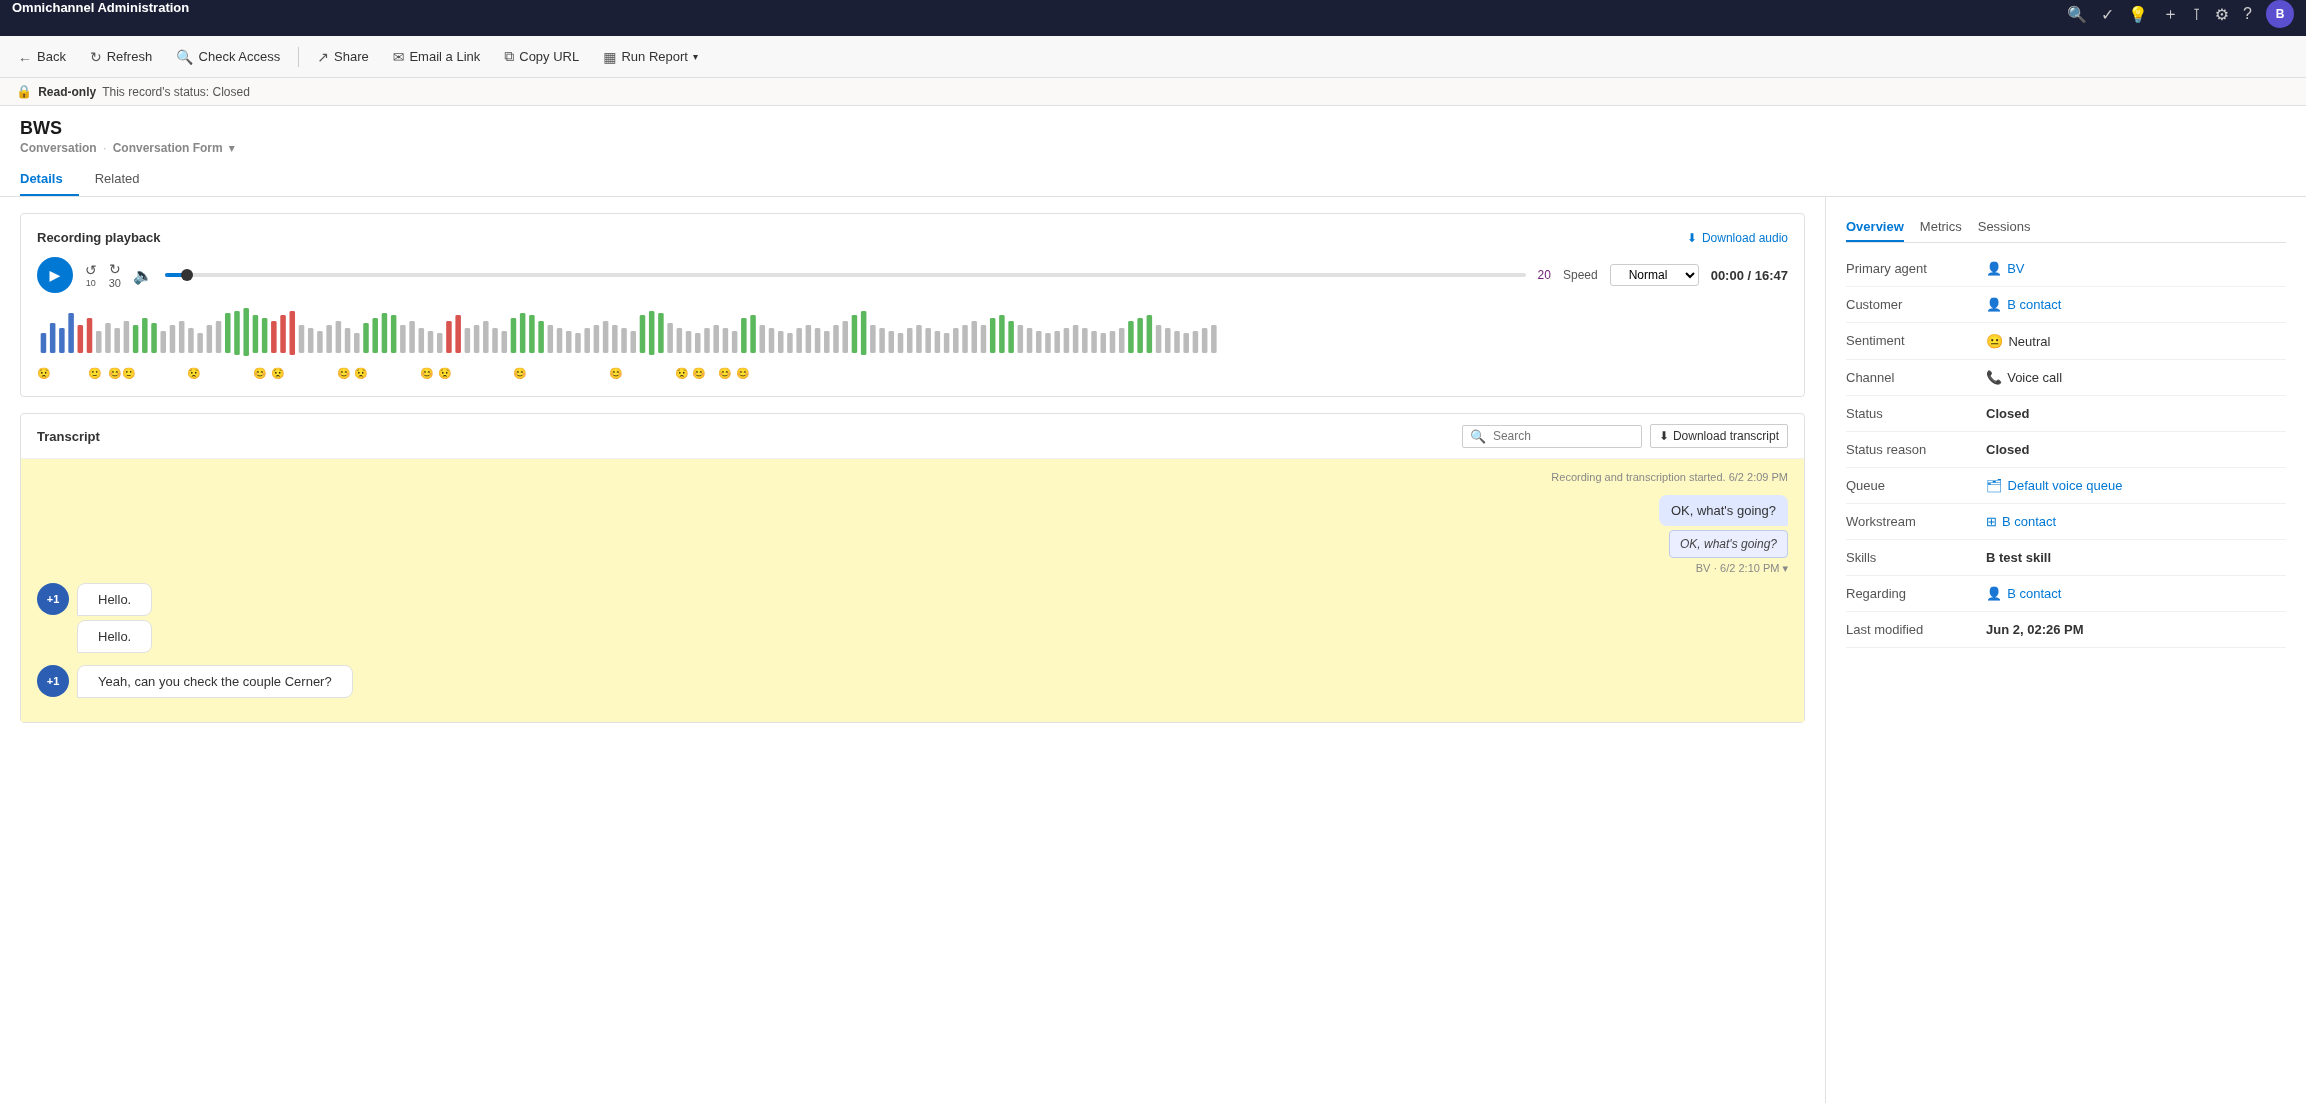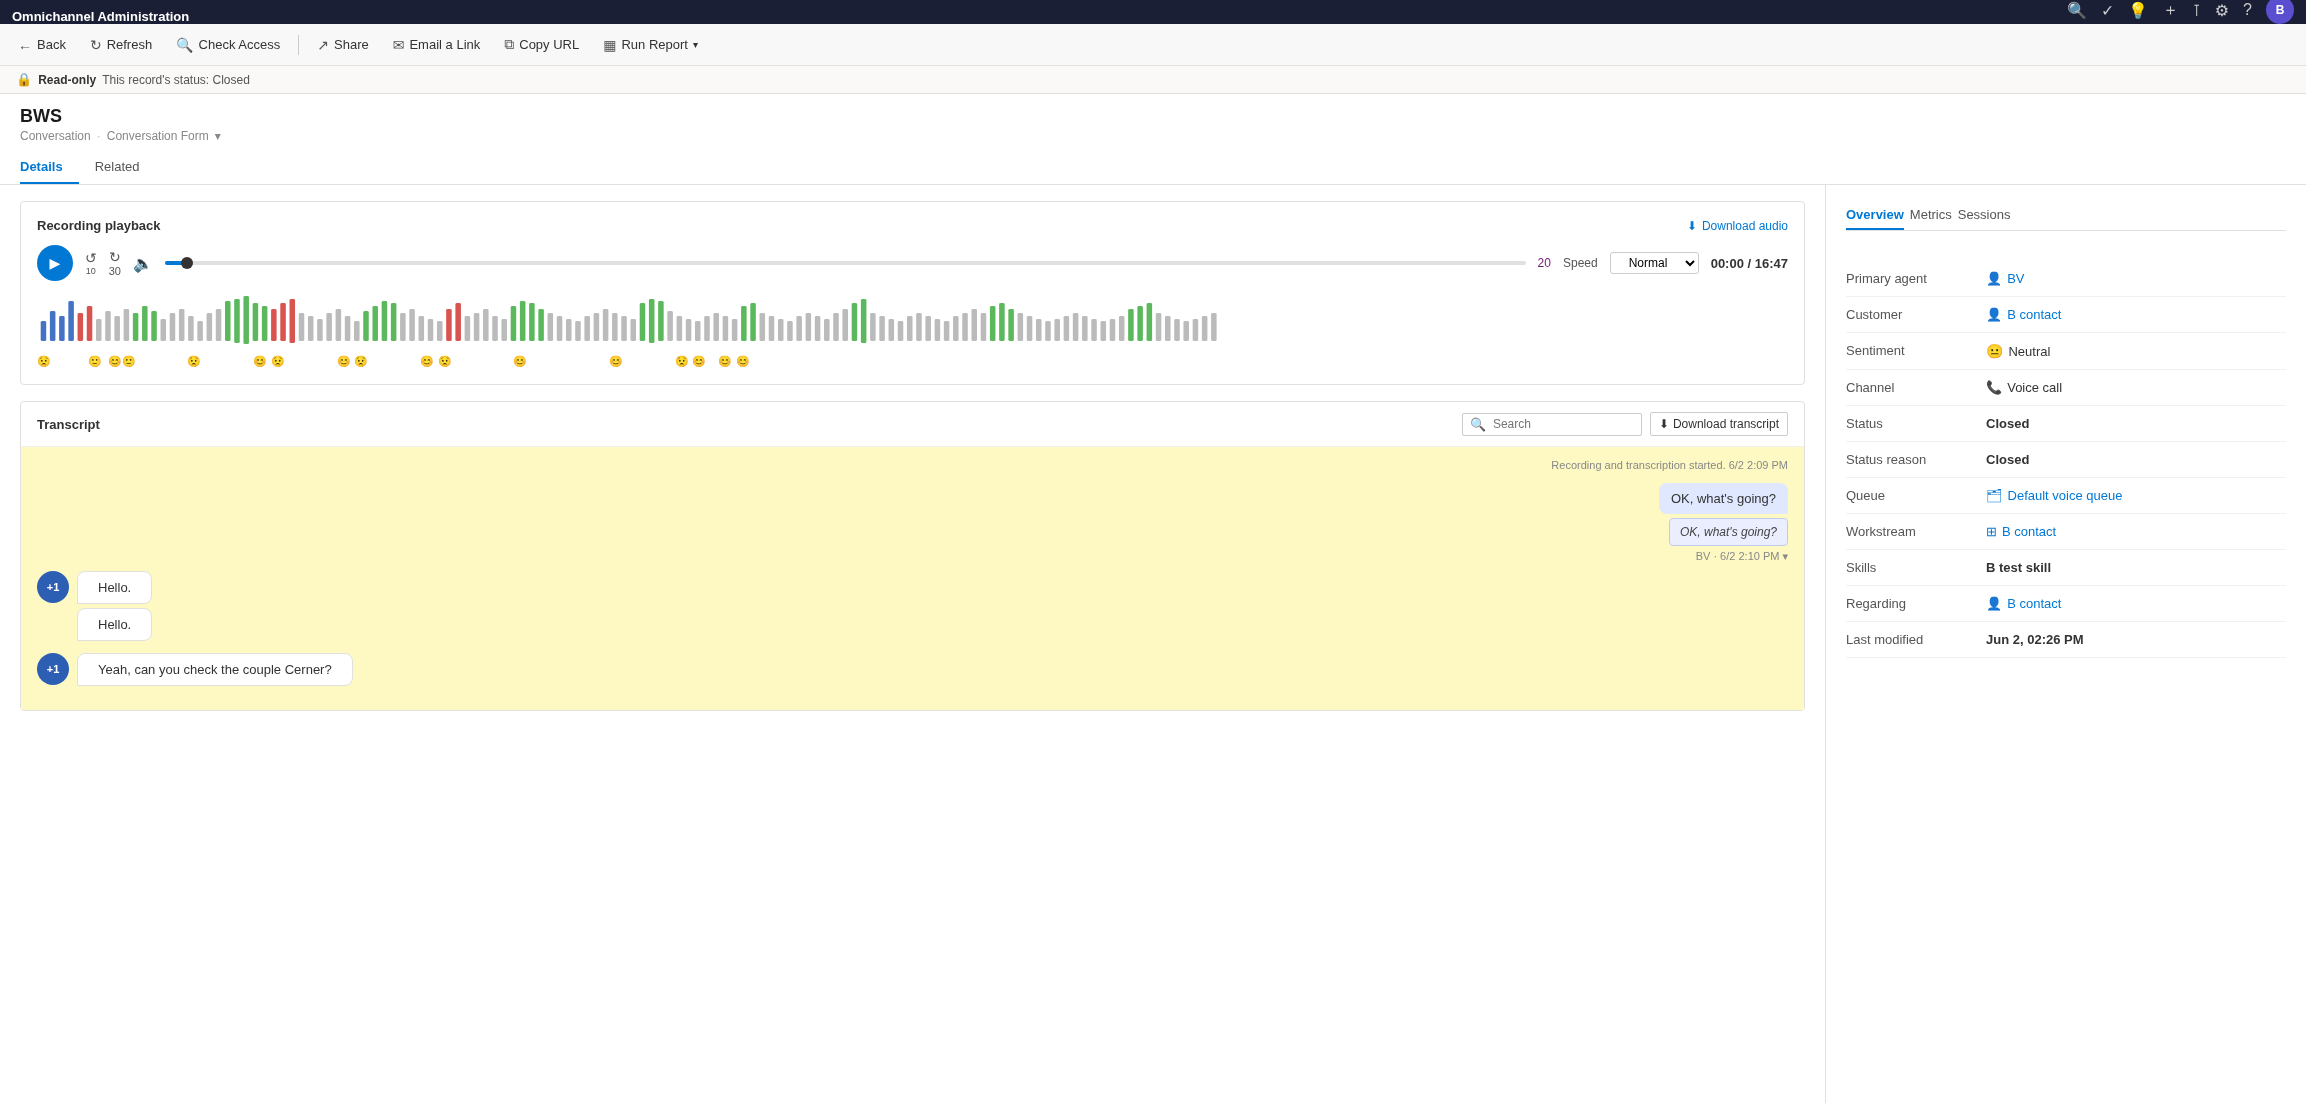--- a/index.html
+++ b/index.html
@@ -1,23 +1,23 @@
 <!DOCTYPE html>
 <html><head>
   <meta charset="utf-8">
   <style>
     * { box-sizing: border-box; margin: 0; padding: 0; }
     body { font-family: 'Segoe UI', Arial, sans-serif; font-size: 13px; background: #fff; color: #333; overflow: hidden; }
 
     
     .top-nav {
       background: #1a1f36;
-      height: 24px;
-      display: flex;
-      align-items: flex-end;
+      height: 36px;
+      display: flex;
+      align-items: flex-start;
       padding: 0 12px;
       justify-content: space-between;
     }
     .top-nav-title {
       color: #fff;
       font-size: 13px;
       font-weight: 600;
     }
     .top-nav-icons {
       display: flex;
@@ -88,20 +88,21 @@
       align-items: center;
       gap: 6px;
       font-size: 12px;
       color: #888;
       margin-top: 2px;
     }
     .breadcrumb-sep { color: #bbb; }
     .breadcrumb-link {
       color: #888;
       cursor: pointer;
+      font-weight: bold;
     }
     .breadcrumb-dropdown { cursor: pointer; color: #888; }
 
     
     .tabs-bar {
       display: flex;
       gap: 0;
       padding: 0 20px;
       border-bottom: 1px solid #e0e0e0;
       margin-top: 8px;
@@ -338,23 +339,23 @@
 
     
     .right-panel {
       width: 480px;
       flex-shrink: 0;
       overflow-y: auto;
       padding: 16px 20px;
     }
     .panel-tabs {
       display: flex;
-      gap: 6px;
+      gap: 16px;
       border-bottom: 1px solid #e0e0e0;
-      margin-bottom: 30px;
+      margin-bottom: 8px;
     }
     .panel-tab {
       padding: 6px 0;
       font-size: 13px;
       cursor: pointer;
       color: #555;
       border-bottom: 2px solid transparent;
     }
     .panel-tab.active {
       color: #0078d4;

